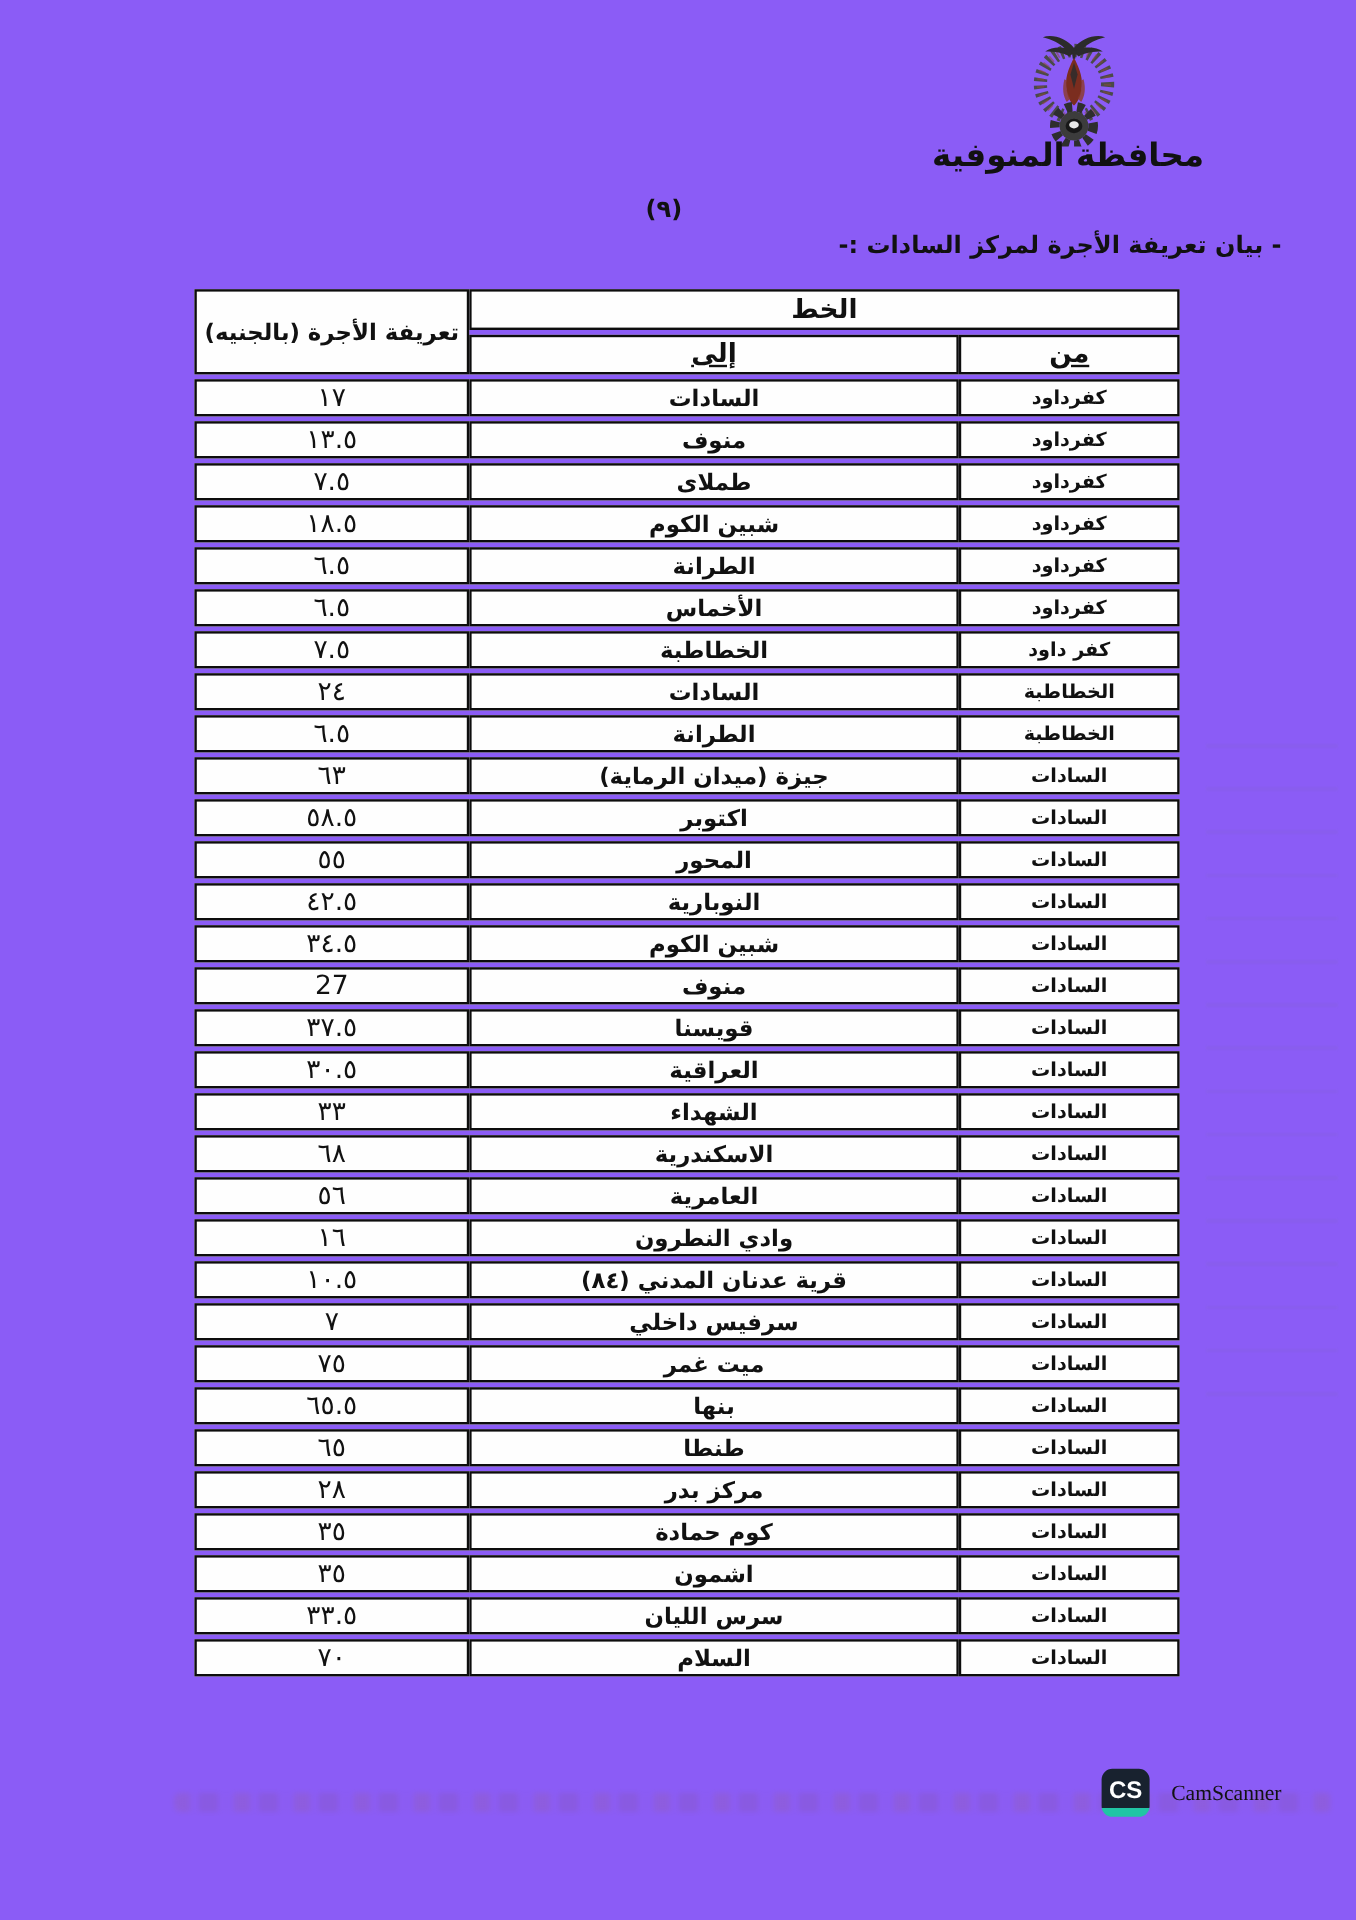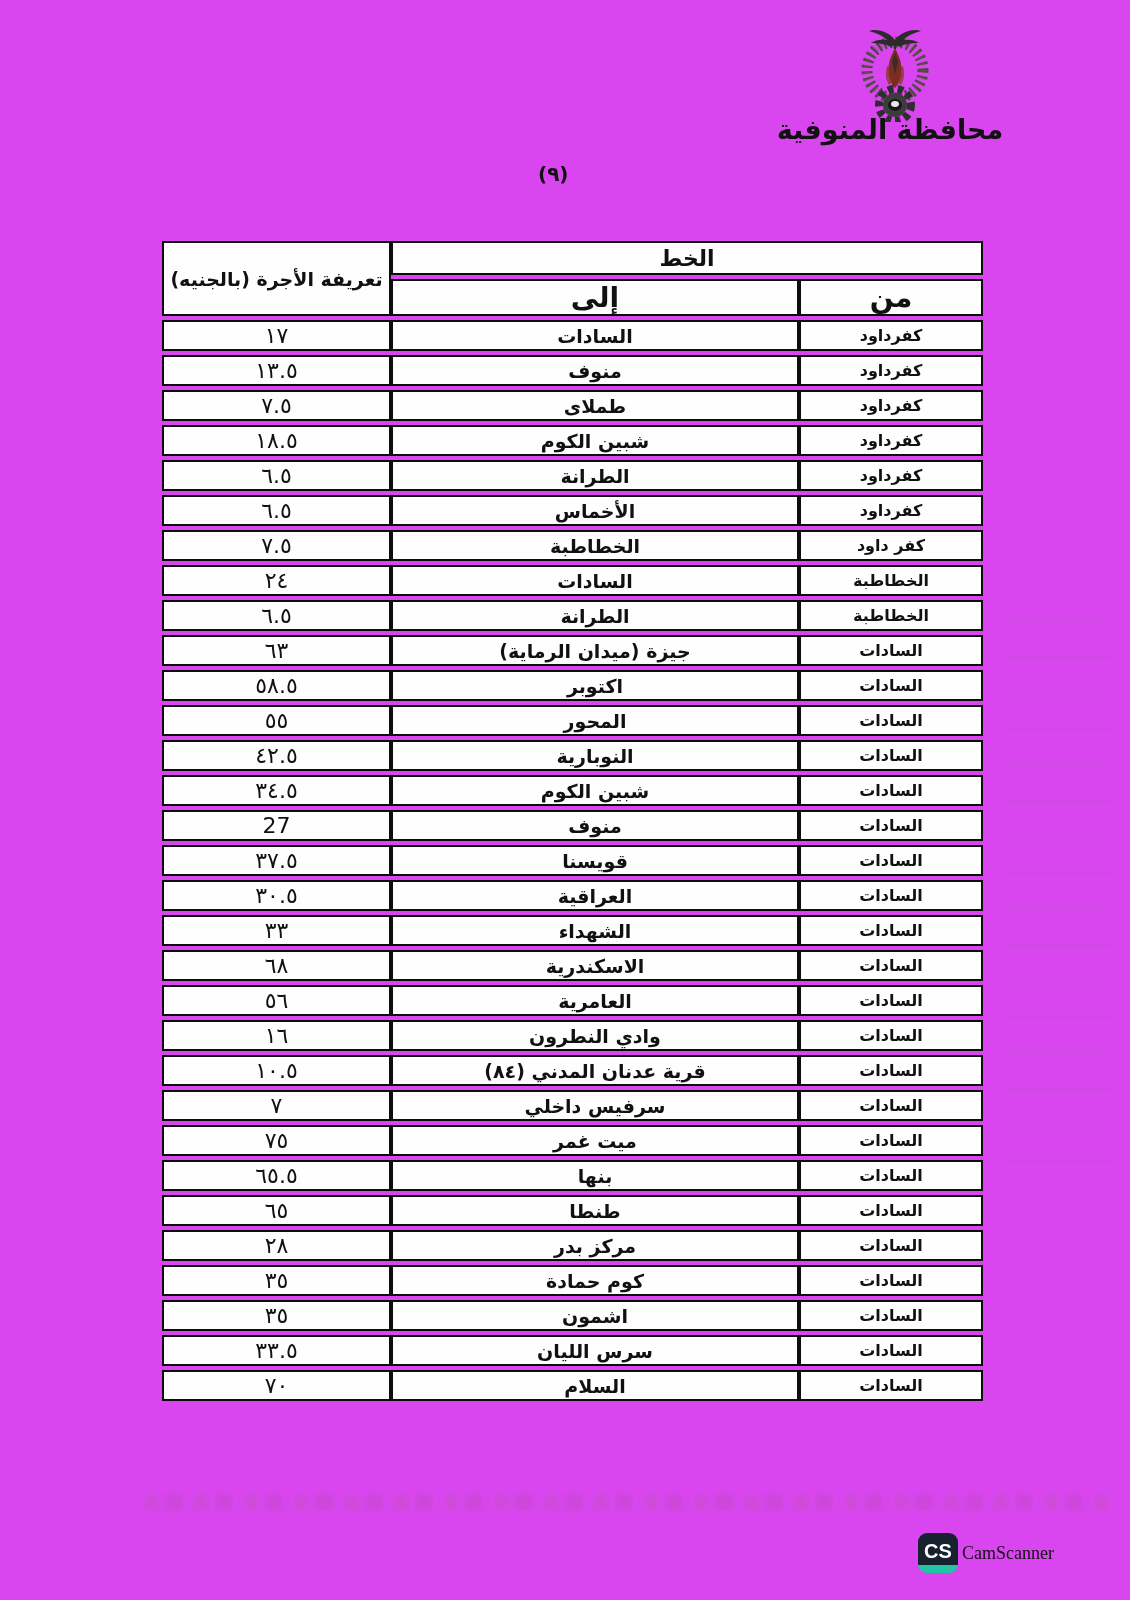--- a/index.html
+++ b/index.html
@@ -1,21 +1,21 @@
 <!DOCTYPE html>
 <html lang="ar"><head>
 <meta charset="utf-8">
 <style>
   html, body { margin: 0; padding: 0; background: #ffffff; }
   .sheet {
     position: relative;
     width: 1130px;
     height: 1600px;
     margin: 0 auto;
-    background: #d946ef;
+    background: #8b5cf6;
     overflow: hidden;
     font-family: "DejaVu Sans", sans-serif;
     color: #111;
   }
 
   
   .emblem {
     position: absolute;
     left: 843px; top: 22px;
     width: 104px; height: 100px;
@@ -58,21 +58,21 @@
   table.fare-table th, table.fare-table td {
     border: 2.5px solid #0d0d0d;
     background: #fefefe;
     text-align: center;
     vertical-align: middle;
     padding: 0;
     overflow: hidden;
     white-space: nowrap;
   }
   th.h-route { height: 30px; font-size: 22px; font-weight: bold; }
-  th.h-sub   { height: 29px; font-size: 28px; font-weight: bold; }
+  th.h-sub   { height: 29px; font-size: 22px; font-weight: bold; text-decoration: underline; }
   th.h-fare  { font-size: 19px; font-weight: bold; }
   td.c-from  { height: 27px; font-size: 16px; font-weight: bold; }
   td.c-to    { font-size: 19px; font-weight: bold; }
   td.c-fare  { font-size: 22px; font-weight: normal; }
 
   
   .scan-noise {
     position: absolute;
     left: 1005px; top: 620px;
     width: 110px; height: 560px;
@@ -93,24 +93,24 @@
       rgba(128,78,92,0.18) 21px 37px,
       rgba(158,98,108,0.03) 37px 50px);
     border-radius: 5px;
     filter: blur(2px);
     opacity: 0.75;
   }
 
   
   .camscanner {
     position: absolute;
-    left: 918px; top: 1533px;
+    left: 918px; top: 1474px;
     display: flex;
     align-items: center;
-    gap: 4px;
+    gap: 18px;
   }
   .cs-badge {
     width: 40px; height: 40px;
     border-radius: 9px;
     background: linear-gradient(#18222f 0 81%, #21c5a5 81% 100%);
     display: flex;
     align-items: center;
     justify-content: center;
   }
   .cs-badge span {
@@ -157,20 +157,21 @@
         <ellipse cx="52" cy="83" rx="7" ry="6" fill="#181818"></ellipse>
         <ellipse cx="52" cy="82" rx="4" ry="3" fill="#e9e9e9"></ellipse>
       </g>
     </svg>
   </div>
 
   <div class="gov-name">محافظة المنوفية</div>
 
   <div class="page-num">(٩)</div>
 
+  <div class="doc-title">- بيان تعريفة الأجرة لمركز السادات :-</div>
 
   <table class="fare-table">
     <colgroup>
       <col style="width:184px">
       <col style="width:408px">
       <col style="width:229px">
     </colgroup>
     <thead>
       <tr>
         <th class="h-route" colspan="2">الخط</th>

